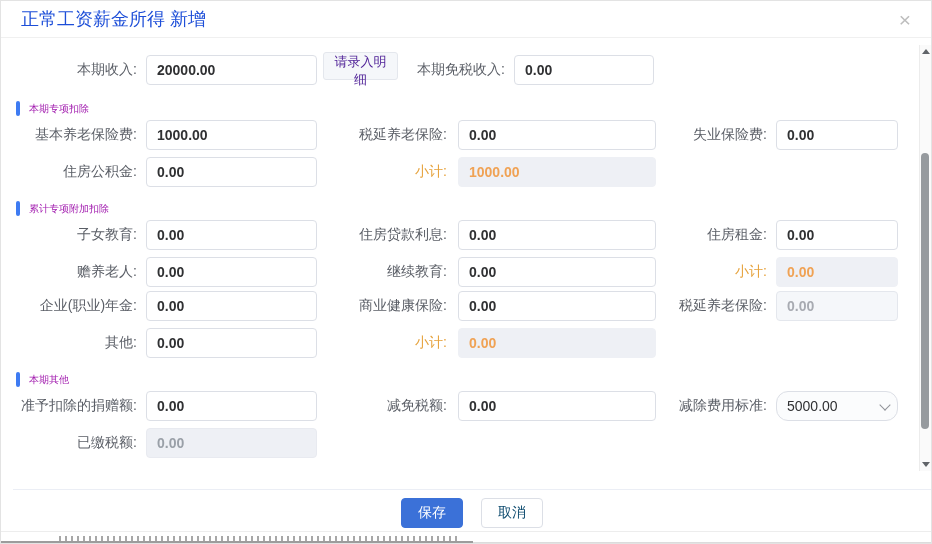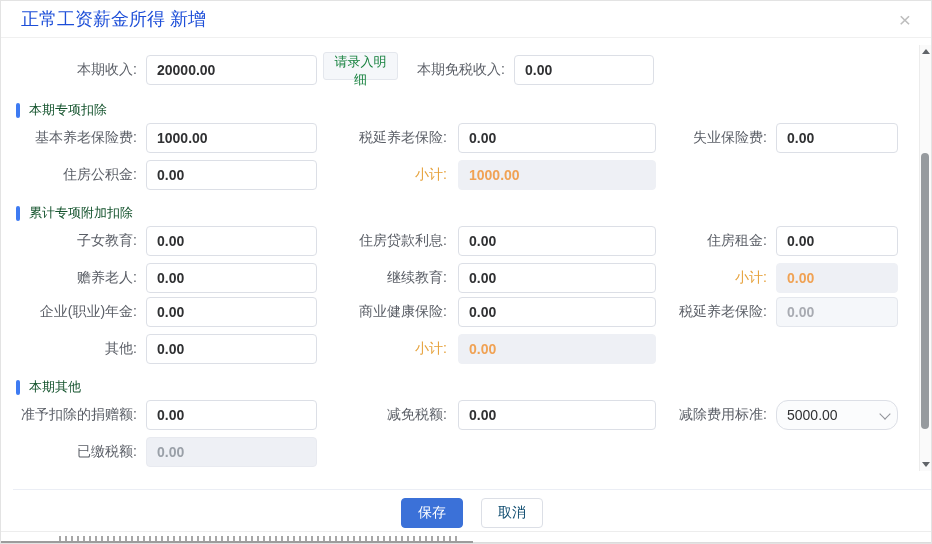--- a/index.html
+++ b/index.html
@@ -25,28 +25,28 @@
   .fld{padding-left:5px;}
   .fld.pl7{padding-left:7px;}
   .inp{box-sizing:border-box;height:30px;border:1px solid #dcdfe6;border-radius:4px;
        padding:0 10px;font-size:14px;color:#303133;background:#fff;outline:none;
        font-family:"Liberation Sans","DejaVu Sans",sans-serif;font-weight:bold;}
   .w1{width:171px;} .w2{width:198px;} .w3{width:122px;} .wfree{width:140px;}
   .inp.subtotal{background:#eef0f5;border-color:#eef0f5;color:#f0a254;font-weight:bold;}
   .inp.disabled{background:#f5f7fa;border-color:#e4e7ed;color:#a8abb2;}
   .inp.cutrow{background:#eef0f5;border-color:#e8eaf0;color:#9aa0a8;}
 
-  .btn-detail{height:28px;padding:0 9px;font-size:13px;color:#15803d;background:#f5f7fa;
+  .btn-detail{height:28px;padding:0 9px;font-size:13px;color:#4c1d95;background:#f5f7fa;
               border:1px solid #e4e7ed;border-radius:3px;cursor:not-allowed;
               font-family:inherit;margin-left:1px;}
 
   .section{display:flex;align-items:center;margin:13px 0 4px 15px;}
   .section.mt14{margin-top:14px;}
   .sec-bar{width:4px;height:15px;border-radius:2px;background:#3e7bf2;margin-right:9px;}
-  .sec-title{font-size:13px;color:#14532d;}
+  .sec-title{font-size:10px;color:#a21caf;}
 
   
   .select{box-sizing:border-box;display:flex;align-items:center;height:30px;width:122px;
           border:1px solid #dcdfe6;border-radius:12px;background:#fbfcfd;padding:0 8px 0 10px;
           font-size:14px;color:#303133;cursor:pointer;}
   .chev{width:7px;height:7px;border-right:1.5px solid #909399;border-bottom:1.5px solid #909399;
         transform:rotate(45deg);margin-left:auto;margin-top:-3px;}
 
   
   .dlg-footer{position:absolute;left:12px;right:0;top:488px;height:45px;border-top:1px solid #ebeef5;

